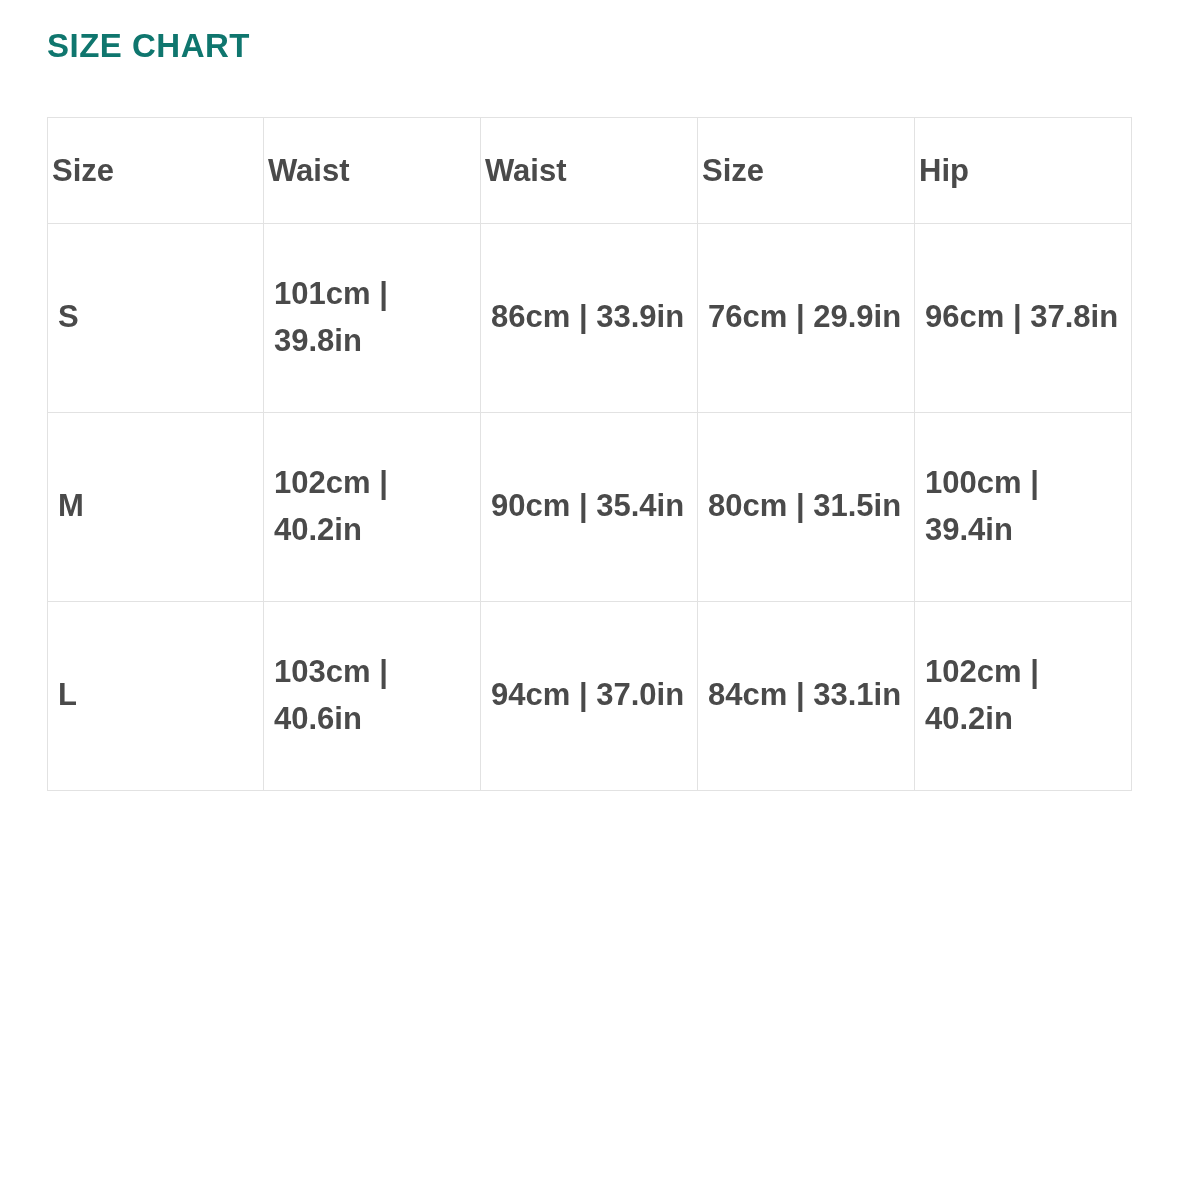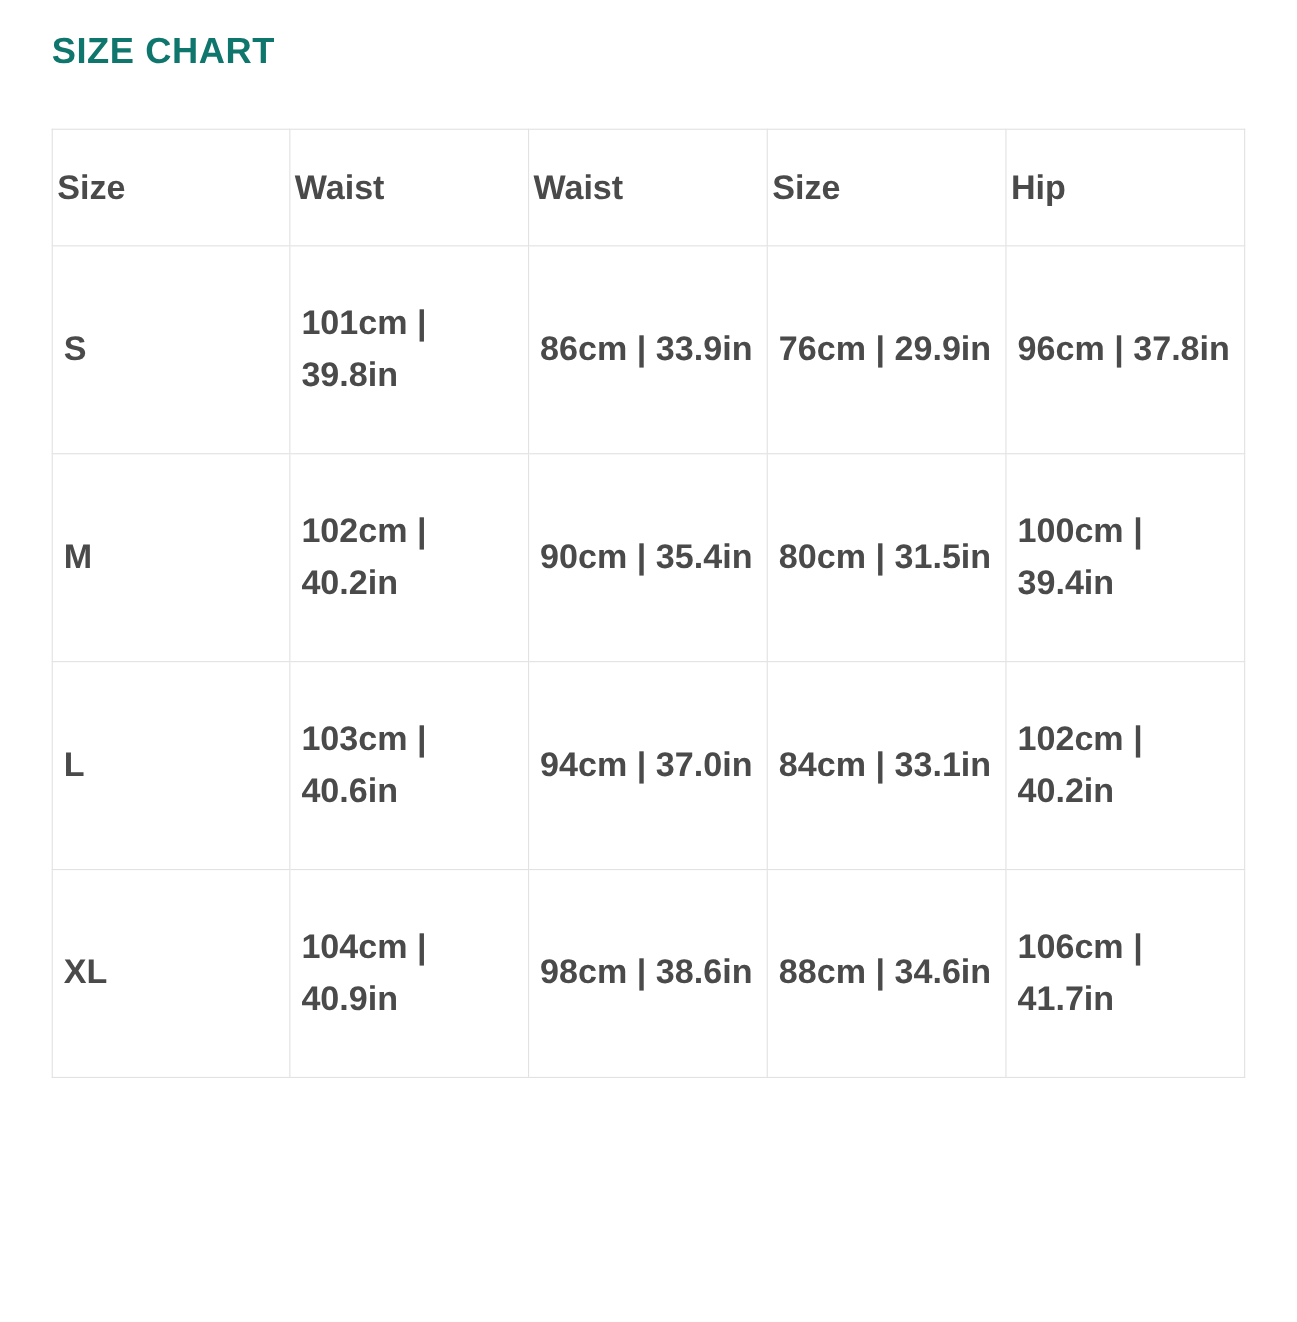--- a/index.html
+++ b/index.html
@@ -105,24 +105,17 @@
           <td>80cm | 31.5in</td>
           <td>100cm | 39.4in</td>
         </tr>
         <tr>
           <td class="size-cell">L</td>
           <td>103cm | 40.6in</td>
           <td>94cm | 37.0in</td>
           <td>84cm | 33.1in</td>
           <td>102cm | 40.2in</td>
         </tr>
-        <tr>
-          <td class="size-cell">XL</td>
-          <td>104cm | 40.9in</td>
-          <td>98cm | 38.6in</td>
-          <td>88cm | 34.6in</td>
-          <td>106cm | 41.7in</td>
-        </tr>
       </tbody>
     </table>
   </div>
 
 </div>
 
 </body></html>

